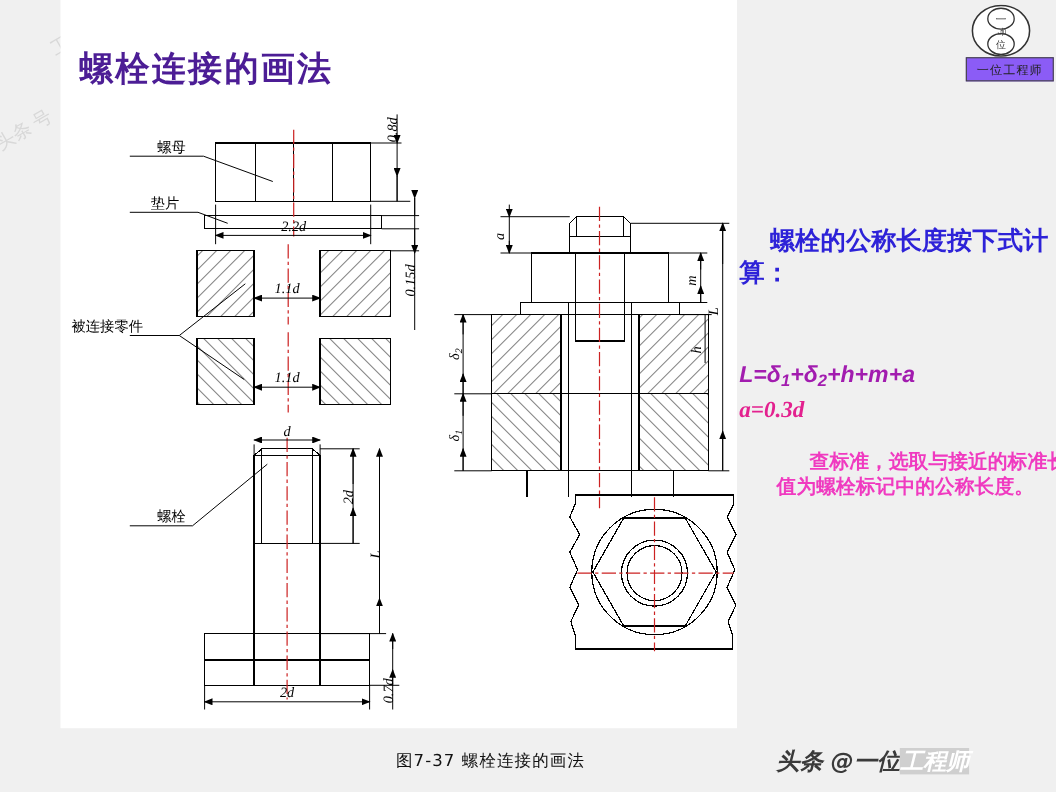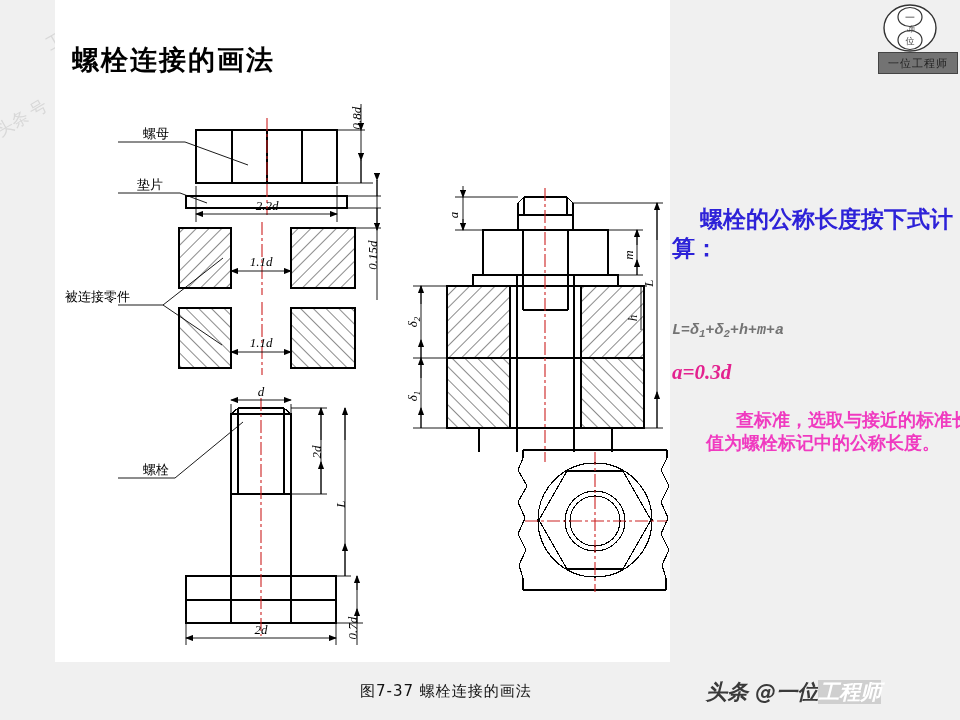--- a/index.html
+++ b/index.html
@@ -24,47 +24,47 @@
 
   
   #panel{
     position:absolute;left:55px;top:0;width:615px;height:662px;
     background:#ffffff;
   }
 
   
   #title{
     position:absolute;left:72px;top:42px;
-    font-size:27px;font-weight:bold;color:#000000;
+    font-size:31px;font-weight:bold;color:#4c1d95;
     font-family:"DejaVu Sans","Liberation Sans",sans-serif;
     letter-spacing:2px;white-space:nowrap;
   }
 
   
   #logo{position:absolute;left:862px;top:4px;width:96px;height:86px;}
   #logo .badge{
     position:absolute;left:16px;top:48px;width:78px;height:20px;
-    border:1px solid #444;background:#737373;
+    border:1px solid #444;background:#8b5cf6;
     display:flex;align-items:center;justify-content:center;
     font-size:11px;color:#222;letter-spacing:1px;
     font-family:"DejaVu Sans","Liberation Sans",sans-serif;
   }
 
   
   .rtext{position:absolute;white-space:pre-line;margin-top:40px;}
   #r-cn1{
     left:672px;top:165px;width:282px;
     color:#2d22d8;font-size:23px;font-weight:bold;line-height:1.28;
     font-family:"DejaVu Sans","Liberation Sans",sans-serif;
     text-indent:28px;
   }
   #r-f1{
     left:672px;top:265px;width:282px;
-    color:#737373;font-size:15px;font-weight:bold;font-style:italic;
-    font-family:Liberation Mono, monospace;
+    color:#a21caf;font-size:21px;font-weight:bold;font-style:italic;
+    font-family:Liberation Sans, sans-serif;
   }
   #r-f2{
     left:672px;top:320px;width:282px;
     color:#e3218f;font-size:21px;font-weight:bold;font-style:italic;
     font-family:Liberation Serif, serif;
   }
   #r-cn2{
     left:706px;top:368px;width:292px;
     color:#f03ac0;font-size:18px;font-weight:bold;line-height:1.30;
     font-family:"DejaVu Sans","Liberation Sans",sans-serif;

